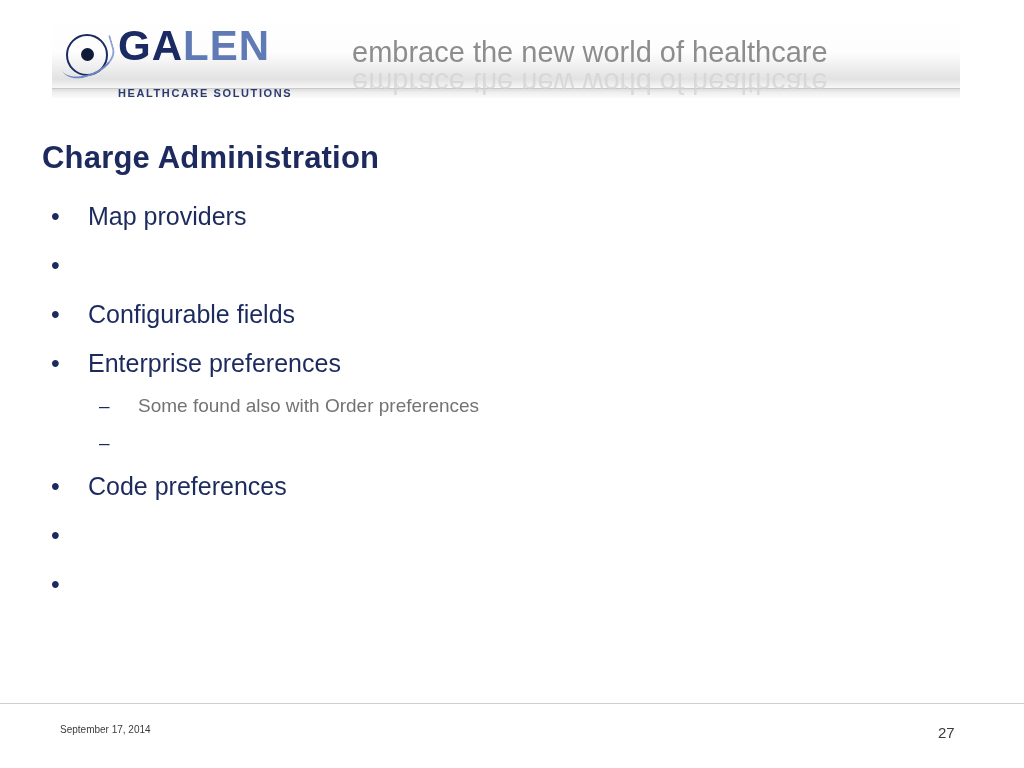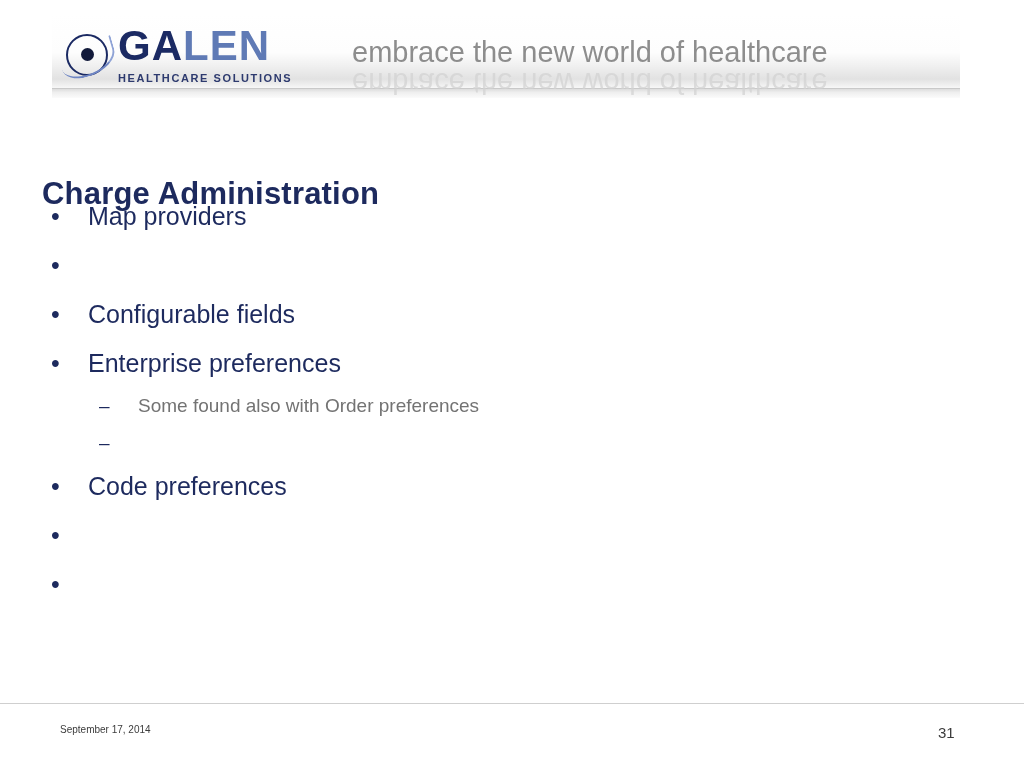--- a/index.html
+++ b/index.html
@@ -103,21 +103,21 @@
     line-height: 44px;
     font-weight: bold;
     letter-spacing: 1px;
     color: #1b2a63;
     font-family: "Liberation Sans", sans-serif;
   }
   .logo-word .lighter {
     color: #5f7ab5;
   }
   .logo-sub {
-    margin-top: 4px;
+    margin-top: 19px;
     font-size: 11px;
     letter-spacing: 1.6px;
     color: #2d3a6e;
     font-weight: bold;
   }
 
   .tagline {
     position: absolute;
     left: 300px;
     top: 22px;
@@ -138,21 +138,20 @@
 
   
   .slide-title {
     position: absolute;
     left: 42px;
     top: 140px;
     font-size: 31px;
     font-weight: bold;
     color: #1d2a5e;
     letter-spacing: 0.2px;
-    margin-top: 36px;
   }
 
   
   .body-list {
     position: absolute;
     left: 42px;
     top: 200px;
     width: 900px;
   }
   .bullet-l1 {
@@ -290,15 +289,15 @@
     </div>
 
     <div class="bullet-l1">
       <div class="marker">•</div>
     </div>
 
   </div>
 
   <div class="footer-rule"></div>
   <div class="footer-date">September 17, 2014</div>
-  <div class="footer-page">31</div>
+  <div class="footer-page">27</div>
 
 </div>
 
 </body></html>

